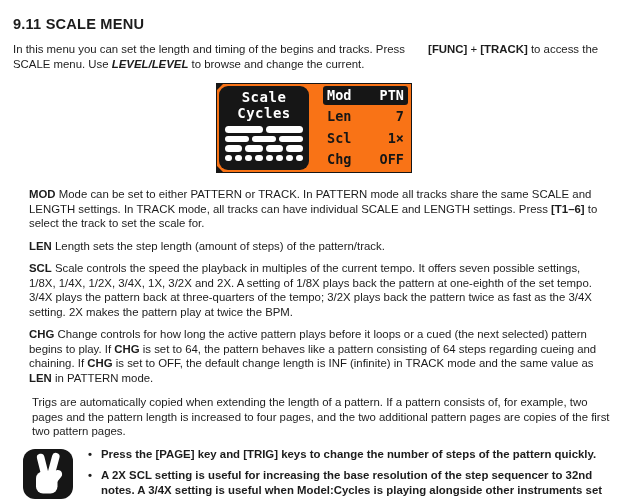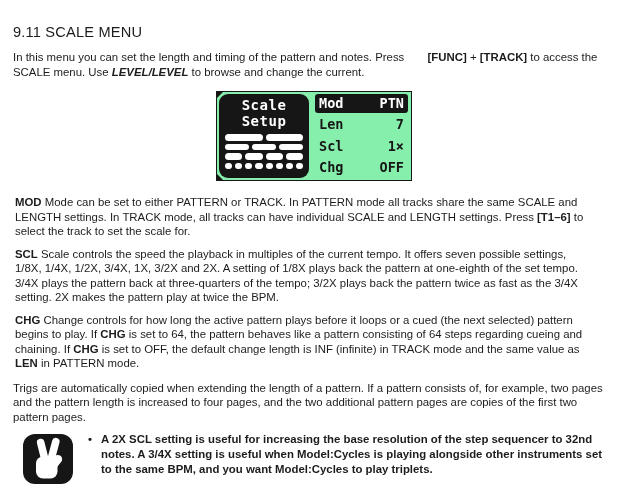--- a/index.html
+++ b/index.html
@@ -4,33 +4,33 @@
 <style>
   html,body{margin:0;padding:0;background:#ffffff;}
   body{
     width:628px;height:500px;overflow:hidden;position:relative;
     font-family:"Liberation Sans","DejaVu Sans",sans-serif;
     color:#1c1c1c;font-size:11.4px;line-height:14.5px;
     -webkit-font-smoothing:antialiased;
   }
   .page{padding:8px 13px 0 13px;}
   h1.doc-heading{
-    font-size:14.6px;line-height:16px;font-weight:normal;margin:16px 0 10px 0;
+    font-size:14.6px;line-height:16px;font-weight:bold;margin:8px 0 10px 0;
     letter-spacing:.2px;
   }
   p{margin:0 0 8px 0;}
   .intro{max-width:601px;}
-  .param{margin-left:2px;max-width:578px;}
-  .trigs{max-width:612px;margin-top:10px;}
+  .param{margin-left:16px;max-width:578px;}
+  .trigs{max-width:612px;margin-top:10px;margin-left:19px;}
 
   
   .screen-wrap{display:flex;justify-content:center;margin:12px 0 14px 0;}
   .screen-frame{
     position:relative;width:194px;height:88px;border:1.6px solid #161616;
-    background:#86efac;display:flex;
+    background:#f97316;display:flex;gap:8px;
   }
   .corner{position:absolute;width:0;height:0;}
   .corner.tl{left:0;top:0;border-top:6px solid #161616;border-right:6px solid transparent;}
   .corner.bl{left:0;bottom:0;border-bottom:6px solid #161616;border-right:6px solid transparent;}
   .lcd-left{
     background:#161616;border-radius:9px;margin:2px;width:90px;
     display:flex;flex-direction:column;align-items:stretch;padding:4px 6px 5px 6px;
     box-sizing:border-box;
   }
   .lcd-title{
@@ -64,31 +64,31 @@
   }
   .tip-list li::before{content:"•";position:absolute;left:0;top:0;font-weight:bold;}
 </style>
 </head>
 <body>
 
 <div class="page">
 
   <h1 class="doc-heading">9.11 SCALE MENU</h1>
 
-  <p class="intro"><span>In this menu you can set the length and timing of the pattern and notes. Press </span><span style="font-weight: bold; padding-left: 20px;">[FUNC]</span><span> + </span><span style="font-weight: bold;">[TRACK]</span><span> to access the SCALE menu. Use </span><span style="font-weight: bold; font-style: italic;">LEVEL/LEVEL</span><span> to browse and change the current.</span></p>
+  <p class="intro"><span>In this menu you can set the length and timing of the begins and tracks. Press </span><span style="font-weight: bold; padding-left: 20px;">[FUNC]</span><span> + </span><span style="font-weight: bold;">[TRACK]</span><span> to access the SCALE menu. Use </span><span style="font-weight: bold; font-style: italic;">LEVEL/LEVEL</span><span> to browse and change the current.</span></p>
 
   <div class="screen-wrap">
     <div class="screen-frame">
       <div class="corner tl"></div>
       <div class="corner bl"></div>
 
       <div class="lcd-left">
         <div class="lcd-title">
           <div>Scale</div>
-          <div>Setup</div>
+          <div>Cycles</div>
         </div>
         <div class="bars">
           <div class="bar-row r1">
               <i></i>
               <i></i>
             </div>
           <div class="bar-row r2">
               <i></i>
               <i></i>
               <i></i>
@@ -127,33 +127,35 @@
         </div>
         <div class="lcd-row">
           <span class="lab">Chg</span>
           <span class="val">OFF</span>
         </div>
       </div>
     </div>
   </div>
 
   <p class="param"><span style="font-weight: bold;">MOD</span><span> Mode can be set to either PATTERN or TRACK. In PATTERN mode all tracks share the same SCALE and LENGTH settings. In TRACK mode, all tracks can have individual SCALE and LENGTH settings. Press </span><span style="font-weight: bold;">[T1–6]</span><span> to select the track to set the scale for.</span></p>
+  <p class="param"><span style="font-weight: bold;">LEN</span><span> Length sets the step length (amount of steps) of the pattern/track.</span></p>
   <p class="param"><span style="font-weight: bold;">SCL</span><span> Scale controls the speed the playback in multiples of the current tempo. It offers seven possible settings, 1/8X, 1/4X, 1/2X, 3/4X, 1X, 3/2X and 2X. A setting of 1/8X plays back the pattern at one-eighth of the set tempo. 3/4X plays the pattern back at three-quarters of the tempo; 3/2X plays back the pattern twice as fast as the 3/4X setting. 2X makes the pattern play at twice the BPM.</span></p>
   <p class="param"><span style="font-weight: bold;">CHG</span><span> Change controls for how long the active pattern plays before it loops or a cued (the next selected) pattern begins to play. If </span><span style="font-weight: bold;">CHG</span><span> is set to 64, the pattern behaves like a pattern consisting of 64 steps regarding cueing and chaining. If </span><span style="font-weight: bold;">CHG</span><span> is set to OFF, the default change length is INF (infinite) in TRACK mode and the same value as </span><span style="font-weight: bold;">LEN</span><span> in PATTERN mode.</span></p>
 
   <p class="trigs">Trigs are automatically copied when extending the length of a pattern. If a pattern consists of, for example, two pages and the pattern length is increased to four pages, and the two additional pattern pages are copies of the first two pattern pages.</p>
 
   <div class="tips">
     <svg class="tip-icon" viewBox="0 0 50 50" aria-hidden="true">
       <rect x="0" y="0" width="50" height="50" rx="12" fill="#161616"></rect>
       <g fill="#ffffff">
         <rect x="16" y="4.5" width="7.6" height="25" rx="3.8" transform="rotate(-14 19.8 17)"></rect>
         <rect x="26.5" y="3.5" width="7.6" height="27" rx="3.8" transform="rotate(15 30.3 17)"></rect>
         <rect x="13" y="22.5" width="21.5" height="22" rx="7"></rect>
         <rect x="28" y="20" width="8.5" height="17" rx="4.2" transform="rotate(38 32.2 28.5)"></rect>
       </g>
     </svg>
     <ul class="tip-list">
+      <li>Press the [PAGE] key and [TRIG] keys to change the number of steps of the pattern quickly.</li>
       <li>A 2X SCL setting is useful for increasing the base resolution of the step sequencer to 32nd notes. A 3/4X setting is useful when Model:Cycles is playing alongside other instruments set to the same BPM, and you want Model:Cycles to play triplets.</li>
     </ul>
   </div>
 
 </div>
 
 </body></html>

